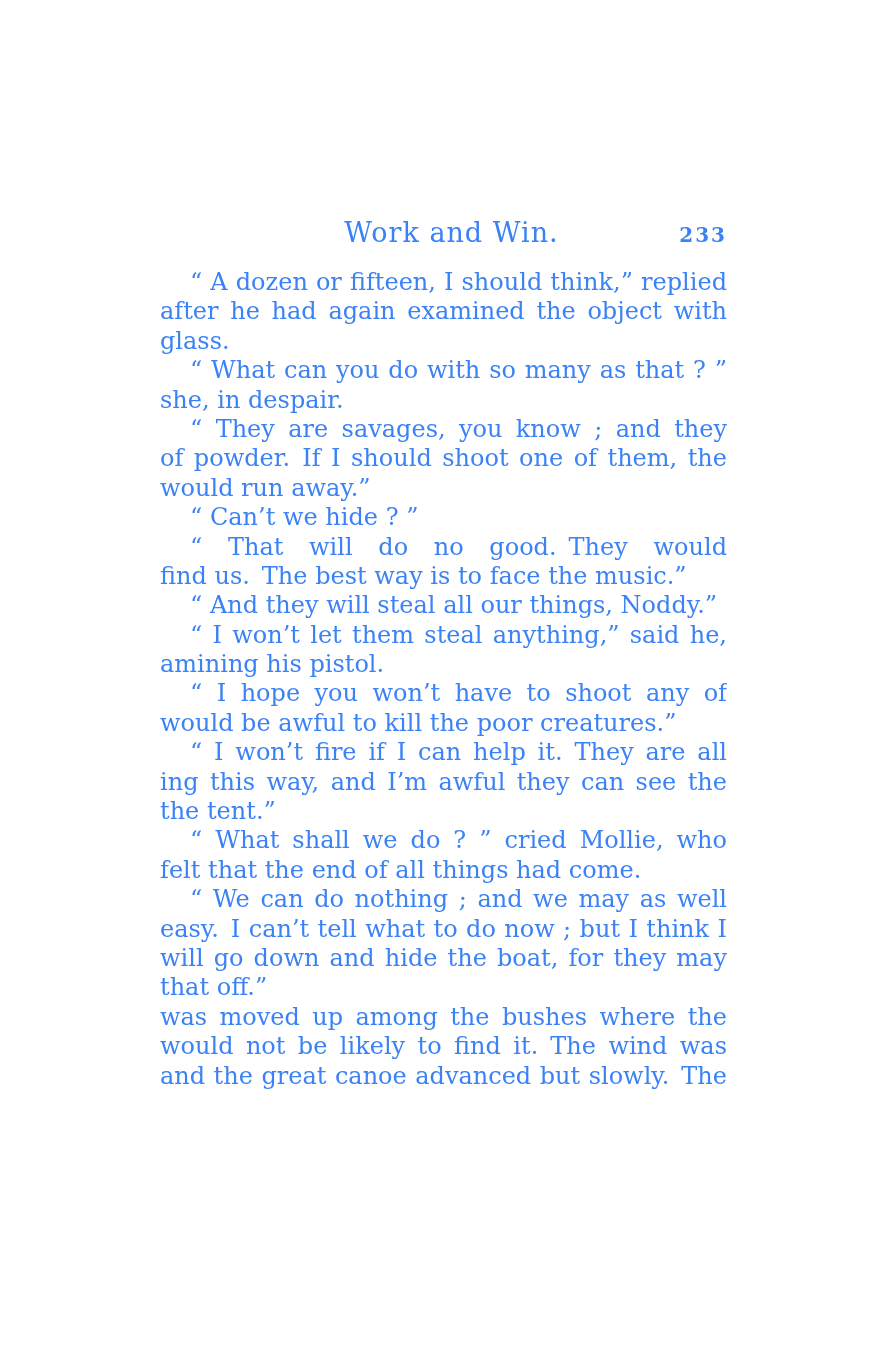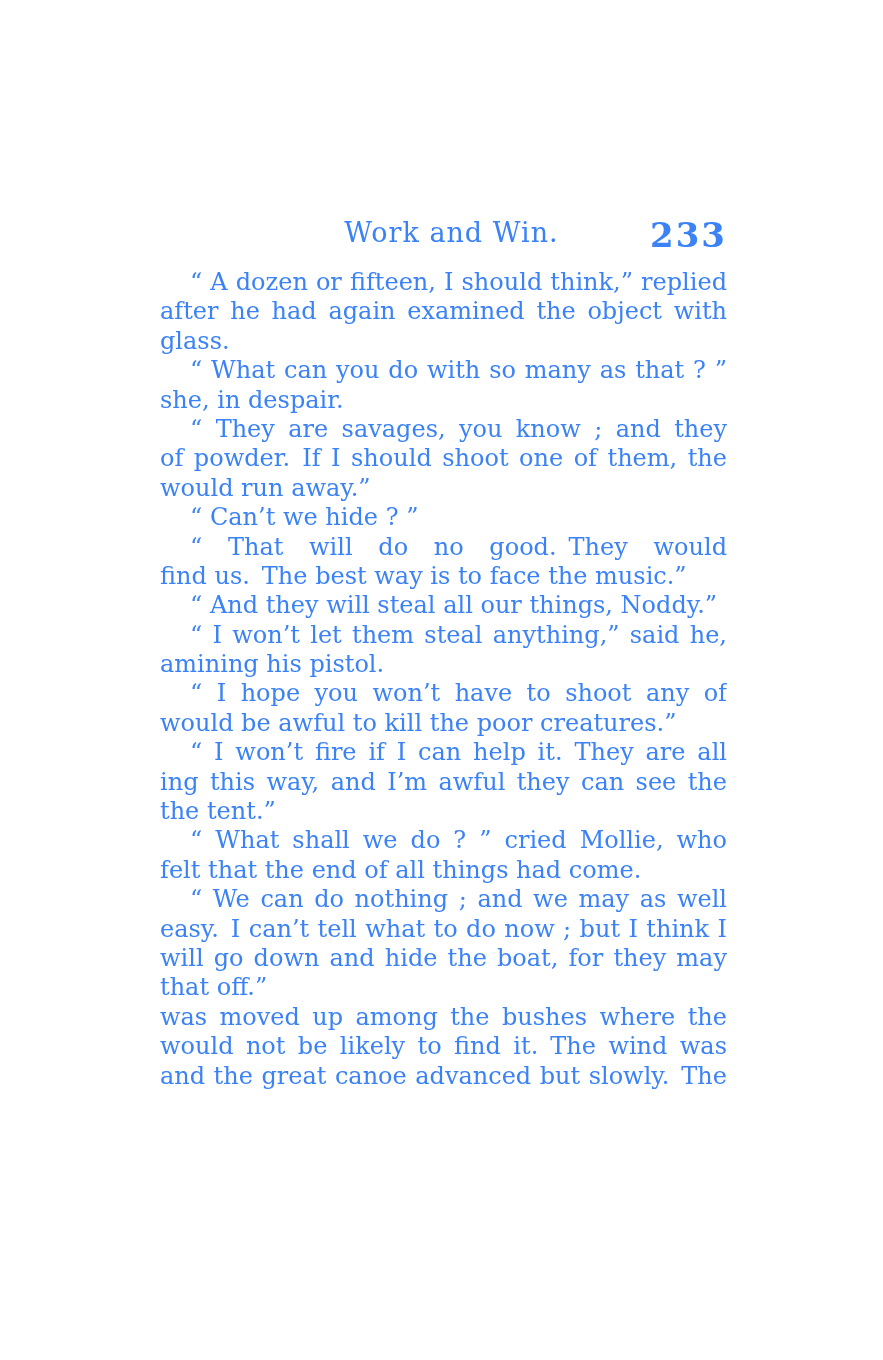--- a/index.html
+++ b/index.html
@@ -30,21 +30,21 @@
     left: 8px;
     font-size: 27px;
     line-height: 34px;
     letter-spacing: 1px;
     white-space: nowrap;
   }
   .page-number {
     position: absolute;
     right: 0;
     top: 2px;
-    font-size: 34px;
+    font-size: 20px;
     line-height: 34px;
     font-weight: 700;
     letter-spacing: 2px;
   }
   .page-text {
     position: absolute;
     top: 268px;
     left: 160px;
     width: 567px;
     font-size: 24px;

